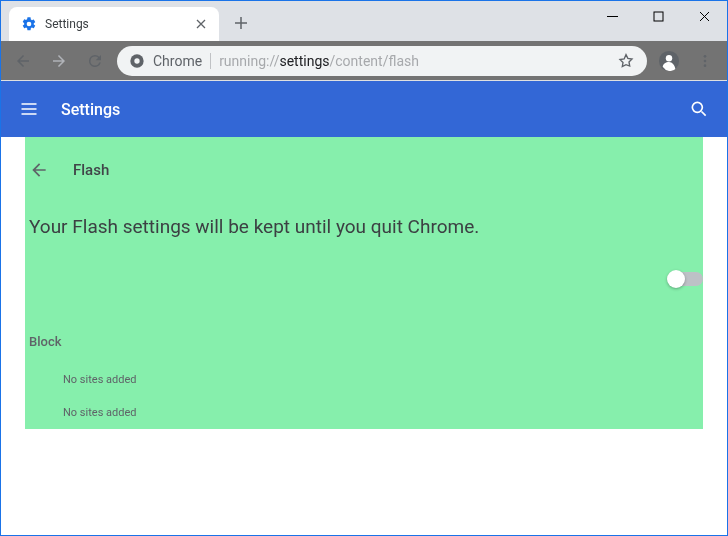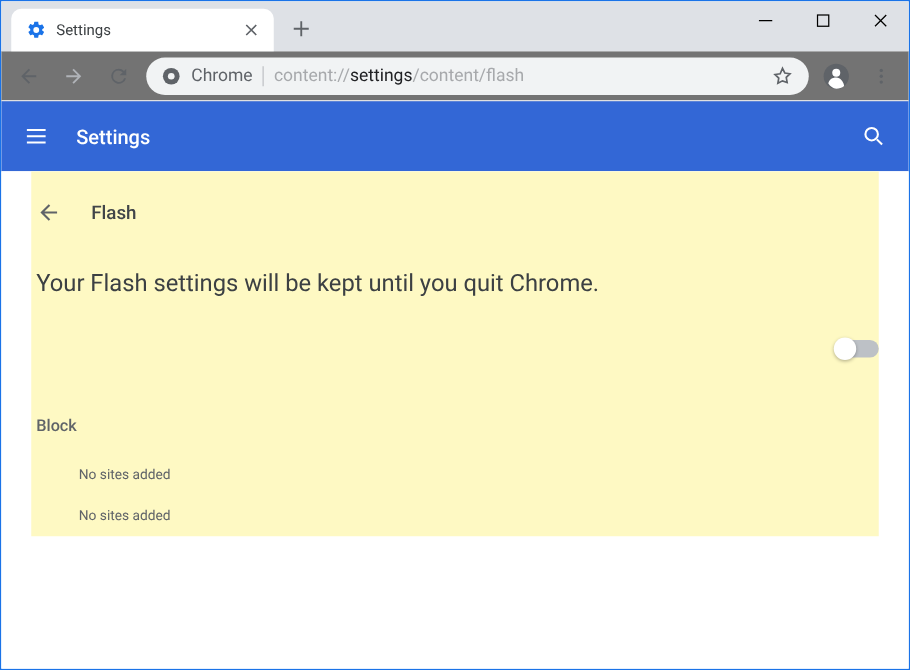--- a/index.html
+++ b/index.html
@@ -27,21 +27,21 @@
   .omnibox .star { margin-left:auto; color:#5f6368; width:18px; height:18px; display:flex; align-items:center; justify-content:center;}
   .avatar { width:28px; height:28px; border-radius:50%; display:flex; align-items:center; justify-content:center; color:#5f6368;}
   .menu-btn { width:28px; height:28px; display:flex; align-items:center; justify-content:center; color:#5f6368; cursor:pointer;}
   
   .app-header { height:56px; background:#3367d6; color:#fff; display:flex; align-items:center; padding:0 16px; }
   .ham { width:24px; height:24px; display:flex; align-items:center; justify-content:center; cursor:pointer; margin-right:20px;}
   .app-title { font-size:16px; font-weight:500; }
   .search-btn { margin-left:auto; width:24px; height:24px; display:flex; align-items:center; justify-content:center; cursor:pointer;}
   
   .content-area { background:#fff; height:calc(536px - 2px - 40px - 40px - 56px); overflow:auto; }
-  .page-card { margin: 0 24px; background:#fef9c3; }
+  .page-card { margin: 0 24px; background:#86efac; }
   .page-head { height:56px; display:flex; align-items:center; gap:24px; padding-top:10px;}
   .page-back { width:20px; height:20px; display:flex; align-items:center; justify-content:center; cursor:pointer; color:#5f6368; margin-left:4px;}
   .page-title { font-size:15px; font-weight:500; color:#414549;}
   .info-text { font-size:19px; color:#3c4043; padding: 22px 0 22px 4px;}
   .setting-row { display:flex; align-items:center; padding: 12px 0 12px 4px;}
   .setting-label { font-size:13px; color:#3c4043; }
   .toggle { margin-left:auto; position:relative; width:34px; height:14px; background:#bdc1c6; border-radius:7px; cursor:pointer;}
   .toggle .knob { position:absolute; width:18px; height:18px; background:#fff; border-radius:50%; top:-2px; left:-2px; box-shadow:0 1px 3px rgba(0,0,0,0.3);}
   .section-head { font-size:13px; font-weight:500; color:#5f6368; padding: 36px 0 14px 4px;}
   .empty-text { font-size:11px; color:#5f6368; padding: 10px 0 10px 38px;}
@@ -106,21 +106,21 @@
   </div>
   <div class="omnibox">
     <span class="chrome-icon">
       <svg width="16" height="16" viewBox="0 0 24 24">
           <circle cx="12" cy="12" r="10" fill="#5f6368"></circle>
           <circle cx="12" cy="12" r="4" fill="#f1f3f4"></circle>
         </svg>
     </span>
     <span class="label-chrome">Chrome</span>
     <span class="sep"></span>
-    <span class="url"><span>content://</span><span class="dark">settings</span><span>/content/flash</span></span>
+    <span class="url"><span>running://</span><span class="dark">settings</span><span>/content/flash</span></span>
     <span class="star">
       <svg width="18" height="18" viewBox="0 0 24 24">
           <path fill="none" stroke="#5f6368" stroke-width="1.8" d="M12 3.5l2.47 5 5.53.8-4 3.9.94 5.5L12 16.9l-4.94 2.6.94-5.5-4-3.9 5.53-.8L12 3.5z"></path>
         </svg>
     </span>
   </div>
   <div class="avatar">
     <svg width="22" height="22" viewBox="0 0 24 24">
         <circle cx="12" cy="12" r="11" fill="#5f6368"></circle>
         <circle cx="12" cy="9" r="3.5" fill="#fff"></circle>

